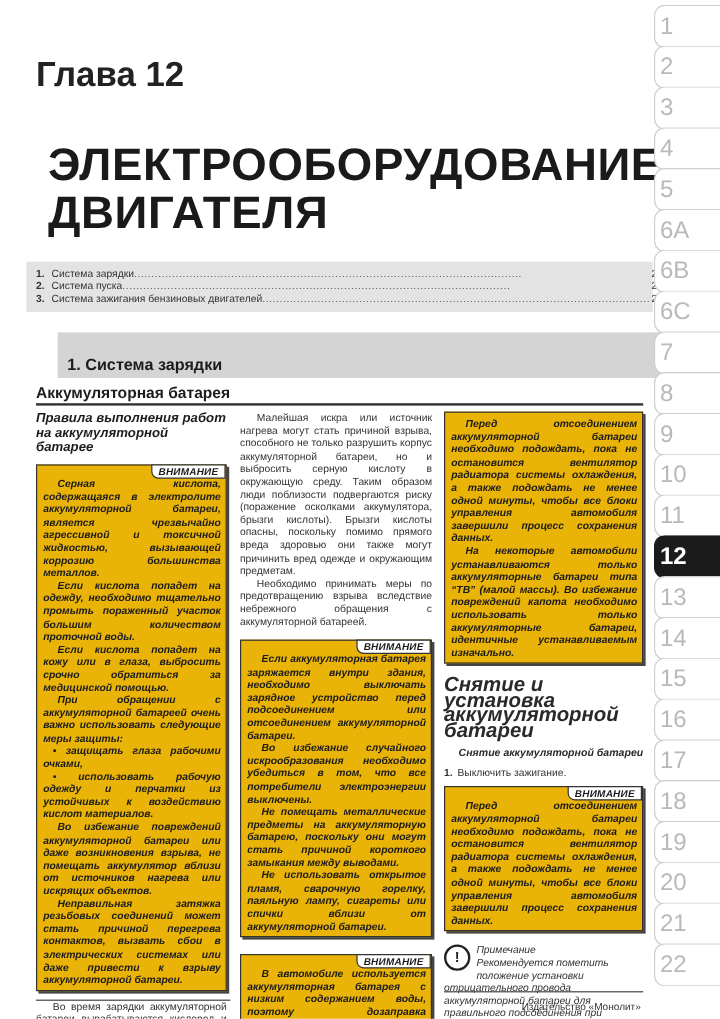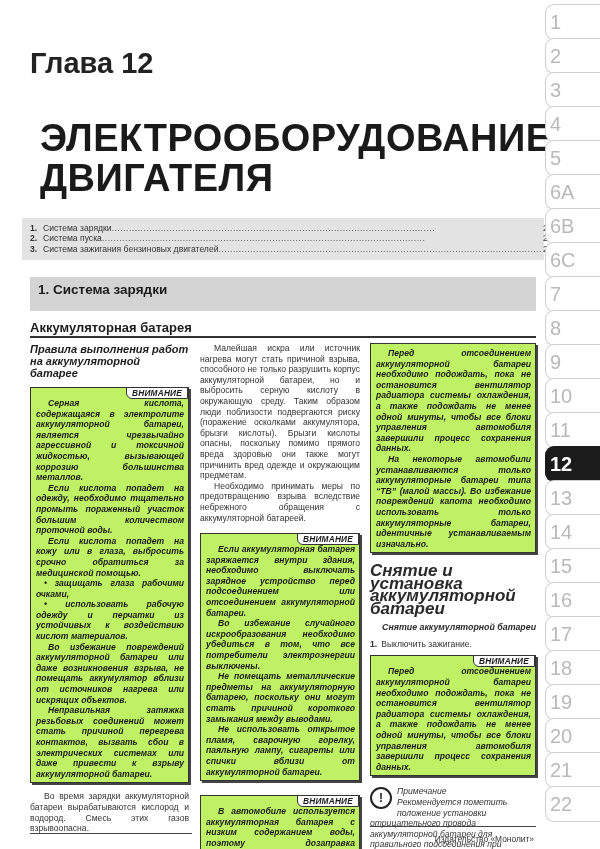--- a/index.html
+++ b/index.html
@@ -12,32 +12,32 @@
   .toc { position: absolute; left: 22px; top: 218px; width: 522px; height: 42px; background: #e3e3e3; padding: 5px 8px; font-size: 8.6px; color: #333; display: flex; gap: 18px; }
   .toc-col { flex: 1; }
   .toc-row { display: flex; line-height: 10.4px; white-space: nowrap; }
   .toc-num { font-weight: bold; width: 13px; flex: none; }
   .toc-text { flex: none; }
   .toc-dots { flex: 1; overflow: hidden; }
   .toc-dots::after { content: "................................................................................................................"; letter-spacing: 0.5px; color: #555; }
   .toc-page { flex: none; padding-left: 1px; }
   .toc-cont { padding-left: 13px; }
 
-  .section-banner { position: absolute; left: 30px; top: 277px; width: 506px; height: 34px; background: #d4d4d4; padding: 5px 8px; font-size: 13.5px; font-weight: bold; color: #1c1c1c; }
+  .section-banner { position: absolute; left: 48px; top: 277px; width: 506px; height: 24px; background: #d4d4d4; padding: 19px 8px; font-size: 13.5px; font-weight: bold; color: #1c1c1c; }
 
   .subsection { position: absolute; left: 30px; top: 320px; width: 506px; border-bottom: 2px solid #333; font-size: 13px; font-weight: bold; padding-bottom: 1px; color: #1c1c1c; }
 
   .col { position: absolute; font-size: 8.6px; line-height: 10.6px; }
   .col1 { left: 30px; top: 343px; width: 159px; }
   .col2 { left: 200px; top: 343px; width: 160px; }
   .col3 { left: 370px; top: 343px; width: 166px; }
 
   .rule-heading { font-size: 11px; font-style: italic; font-weight: bold; line-height: 12px; margin-bottom: 8px; color: #1c1c1c; }
 
-  .warn { background: #bef264; border: 1.5px solid #333; box-shadow: 2px 2px 0 #444; position: relative; padding: 10px 4px 3px 5px; font-style: italic; font-weight: bold; color: #1b1b1b; text-align: justify; }
+  .warn { background: #eab308; border: 1.5px solid #333; box-shadow: 2px 2px 0 #444; position: relative; padding: 10px 4px 3px 5px; font-style: italic; font-weight: bold; color: #1b1b1b; text-align: justify; }
   .warn-badge { position: absolute; right: 0; top: -1px; background: #fff; border: 1.5px solid #333; border-radius: 0 0 0 6px; font-size: 8.3px; font-style: italic; font-weight: bold; padding: 0 5px; line-height: 10px; letter-spacing: 0.2px; }
   .warn p { text-indent: 12px; margin: 0; }
   .warn p.bullet { text-indent: 8px; }
   .warn.nobadge { padding-top: 4px; }
 
   .body-p { text-indent: 14px; text-align: justify; color: #333; }
 
   .sub2 { font-size: 17px; font-style: italic; font-weight: bold; line-height: 12.5px; margin-top: 12px; margin-bottom: 7px; }
   .sub3 { font-size: 8.8px; font-style: italic; font-weight: bold; margin-bottom: 6px; text-align: right; }
   .step { color: #333; margin-bottom: 6px; }
@@ -103,20 +103,21 @@
 <div class="section-banner">1. Система зарядки</div>
 <div class="subsection">Аккумуляторная батарея</div>
 
 <div class="col col1">
   <div class="rule-heading">Правила выполнения работ на аккумуляторной батарее</div>
   <div class="warn">
     <span class="warn-badge">ВНИМАНИЕ</span>
     <p>Серная кислота, содержащаяся в электролите аккумуляторной батареи, является чрезвычайно агрессивной и токсичной жидкостью, вызывающей коррозию большинства металлов.</p>
     <p>Если кислота попадет на одежду, необходимо тщательно промыть пораженный участок большим количеством проточной воды.</p>
     <p>Если кислота попадет на кожу или в глаза, выбросить срочно обратиться за медицинской помощью.</p>
+    <p>При обращении с аккумуляторной батареей очень важно использовать следующие меры защиты:</p>
     <p class="bullet">• <span>защищать глаза рабочими очками,</span></p>
     <p class="bullet">• <span>использовать рабочую одежду и перчатки из устойчивых к воздействию кислот материалов.</span></p>
     <p>Во избежание повреждений аккумуляторной батареи или даже возникновения взрыва, не помещать аккумулятор вблизи от источников нагрева или искрящих объектов.</p>
     <p>Неправильная затяжка резьбовых соединений может стать причиной перегрева контактов, вызвать сбои в электрических системах или даже привести к взрыву аккумуляторной батареи.</p>
   </div>
   <p class="body-p" style="margin-top:8px;">Во время зарядки аккумуляторной батареи вырабатываются кислород и водород. Смесь этих газов взрывоопасна.</p>
 </div>
 
 <div class="col col2">
   <p class="body-p">Малейшая искра или источник нагрева могут стать причиной взрыва, способного не только разрушить корпус аккумуляторной батареи, но и выбросить серную кислоту в окружающую среду. Таким образом люди поблизости подвергаются риску (поражение осколками аккумулятора, брызги кислоты). Брызги кислоты опасны, поскольку помимо прямого вреда здоровью они также могут причинить вред одежде и окружающим предметам.</p>

